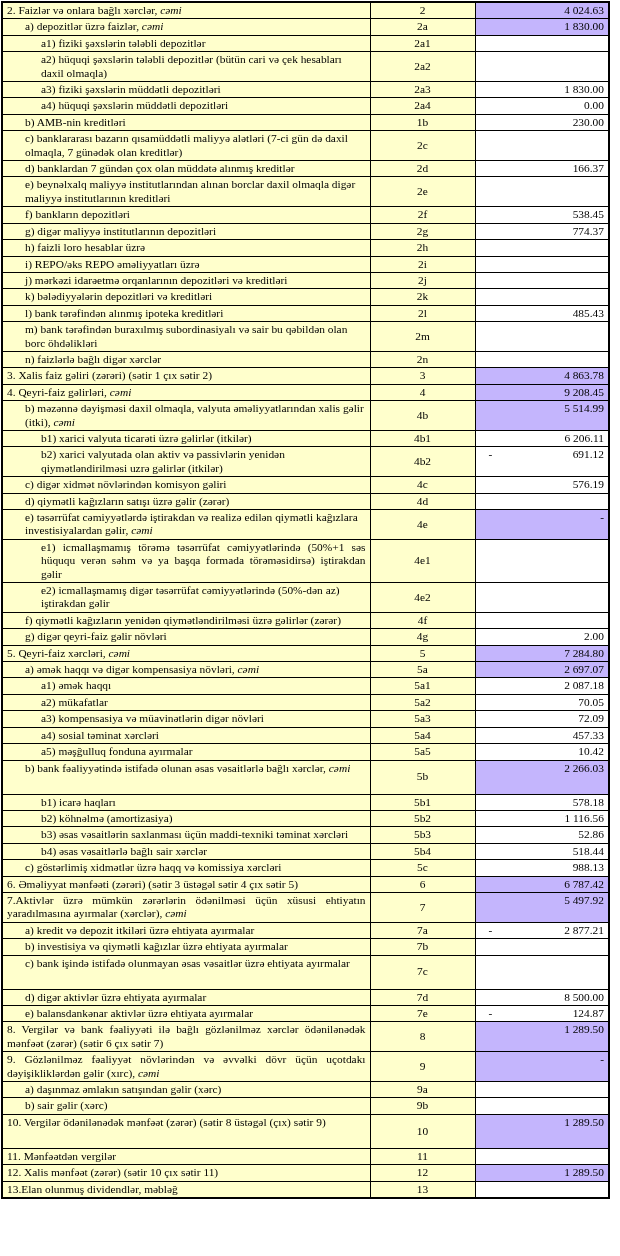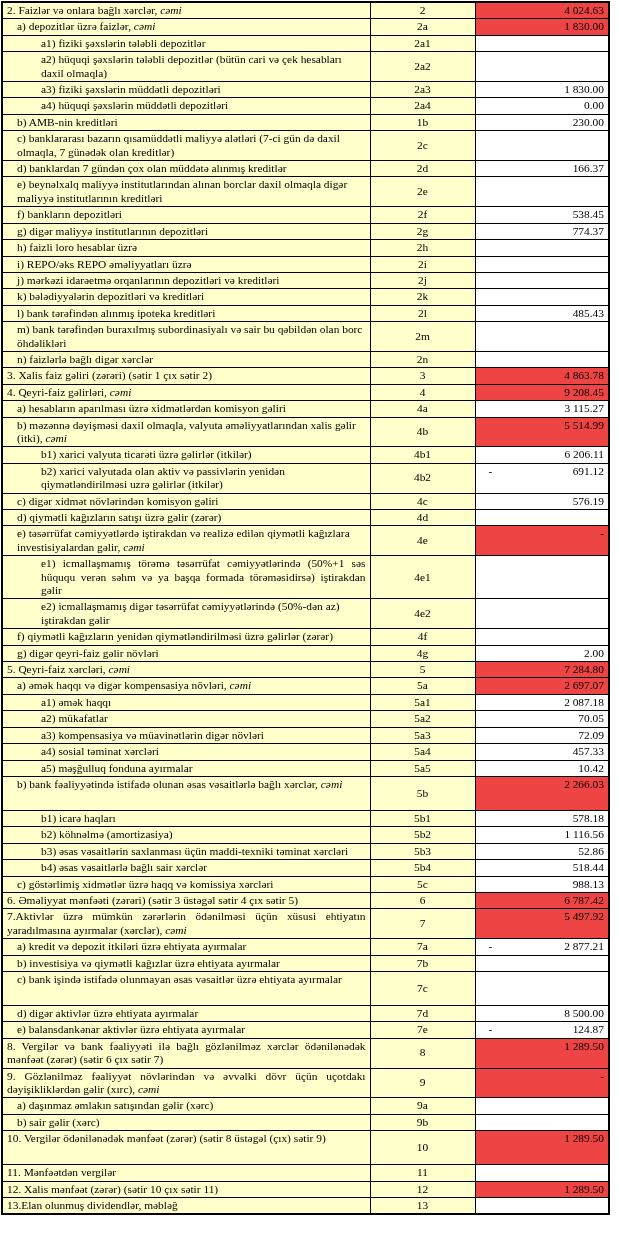--- a/index.html
+++ b/index.html
@@ -30,33 +30,33 @@
     line-height: 13.4px;
     padding: 1px 4px;
     vertical-align: top;
     overflow: hidden;
   }
   td.c-desc {
     background: #FFFFCC;
     text-align: left;
     padding-left: 4px;
   }
-  tr.lvl1 td.c-desc { padding-left: 14px; }
+  tr.lvl1 td.c-desc { padding-left: 22px; }
   tr.lvl2 td.c-desc { padding-left: 38px; margin-top: 36px; }
   tr.justify td.c-desc { text-align: justify; }
   td.c-code {
     background: #FFFFCC;
     text-align: center;
     vertical-align: middle;
   }
   td.c-val {
     text-align: right;
     padding-right: 4px;
   }
-  td.c-val.y { background: #ef4444; }
+  td.c-val.y { background: #c4b5fd; }
   td.c-val.w { background: #FFFFFF; }
   td.b { font-weight: normal; }
   i.sfx { font-style: italic; }
   span.dash {
     float: left;
     margin-left: 9px;
   }
   tr.tall td { height: 31px; }
 </style>
 </head>
@@ -168,25 +168,20 @@
     <td class="c-desc b"><span class="lbl">3. Xalis faiz gəliri (zərəri) (sətir 1 çıx sətir 2)</span><i class="sfx"></i></td>
     <td class="c-code b"><span>3</span></td>
     <td class="c-val y b"><span class="dash"></span><span class="num">4 863.78</span></td>
   </tr>
       <tr class="lvl0">
     <td class="c-desc b"><span class="lbl">4. Qeyri-faiz gəlirləri, </span><i class="sfx">cəmi</i></td>
     <td class="c-code b"><span>4</span></td>
     <td class="c-val y b"><span class="dash"></span><span class="num">9 208.45</span></td>
   </tr>
       <tr class="lvl1">
-    <td class="c-desc"><span class="lbl">a) hesabların aparılması üzrə xidmətlərdən komisyon gəliri</span><i class="sfx"></i></td>
-    <td class="c-code"><span>4a</span></td>
-    <td class="c-val w"><span class="dash"></span><span class="num">3 115.27</span></td>
-  </tr>
-      <tr class="lvl1">
     <td class="c-desc"><span class="lbl">b) məzənnə dəyişməsi daxil olmaqla, valyuta əməliyyatlarından xalis gəlir (itki), </span><i class="sfx">cəmi</i></td>
     <td class="c-code"><span>4b</span></td>
     <td class="c-val y"><span class="dash"></span><span class="num">5 514.99</span></td>
   </tr>
       <tr class="lvl2">
     <td class="c-desc"><span class="lbl">b1) xarici valyuta ticarəti üzrə gəlirlər (itkilər)</span><i class="sfx"></i></td>
     <td class="c-code"><span>4b1</span></td>
     <td class="c-val w"><span class="dash"></span><span class="num">6 206.11</span></td>
   </tr>
       <tr class="lvl2">

